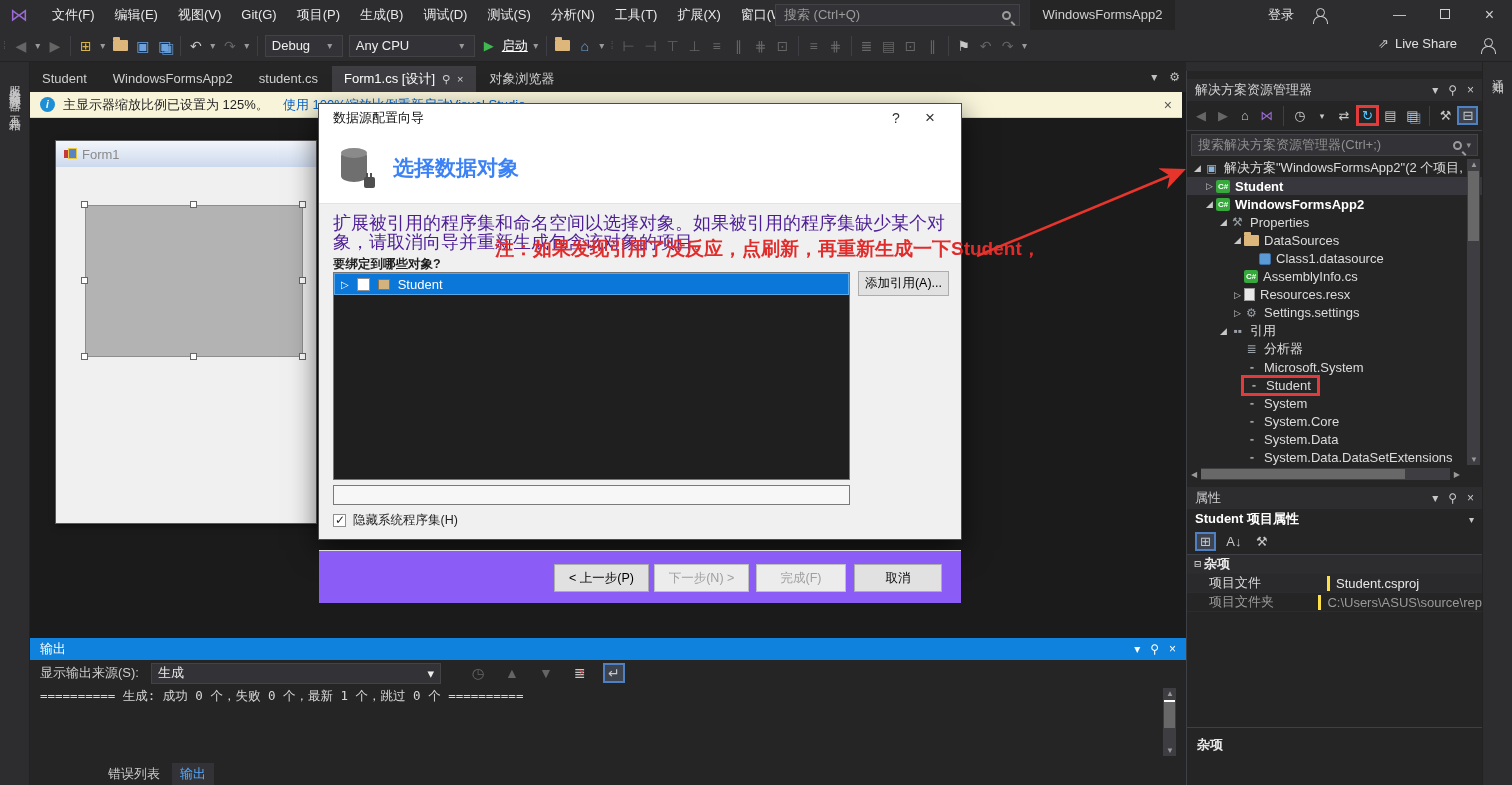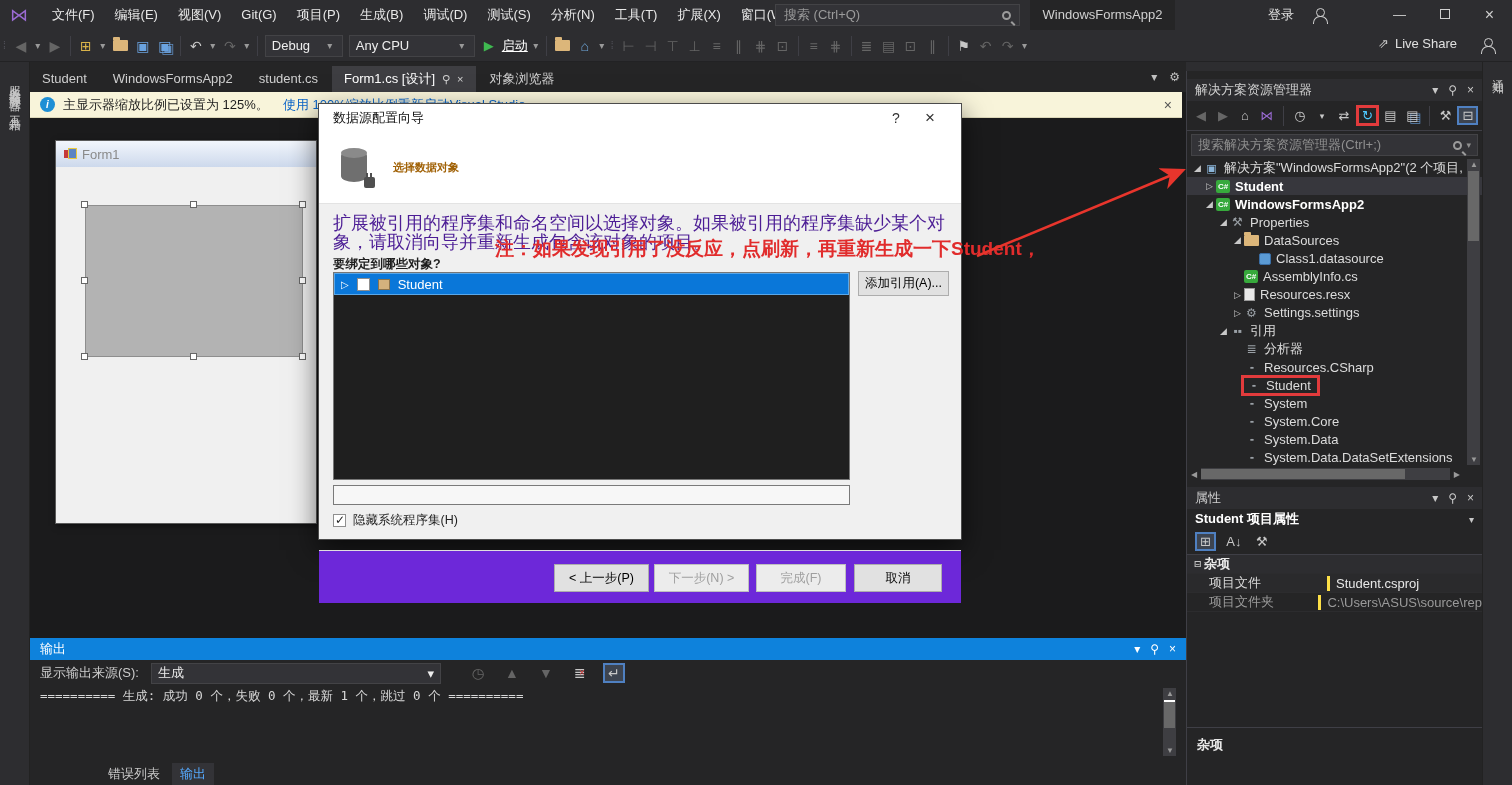--- a/index.html
+++ b/index.html
@@ -82,35 +82,35 @@
   #dlg-title { height:28px; background:#ffffff; display:flex; align-items:center; padding:0 14px; font-size:13px; color:#111; }
   #dlg-title .dbtn { margin-left:auto; width:34px; text-align:center; color:#333; font-size:14px; }
   #dlg-title .dbtn + .dbtn { margin-left:0; }
   #dlg-head { height:72px; background:#ffffff; display:flex; align-items:center; border-bottom:1px solid #e3e3e3; }
   .dbplug { position:relative; width:34px; height:40px; margin:0 18px 0 22px; }
   .dbplug .cyl { position:absolute; left:0; top:2px; width:26px; height:32px; background:#6f6f6f; border-radius:13px/6px; }
   .dbplug .cyl::before { content:""; position:absolute; left:0; top:-2px; width:26px; height:10px; background:#8a8a8a; border-radius:50%; }
   .dbplug .plug { position:absolute; right:0; bottom:0; width:11px; height:11px; background:#4f4f4f; border-radius:2px; }
   .dbplug .plug::before { content:""; position:absolute; left:2px; top:-4px; width:2px; height:4px; background:#4f4f4f; }
   .dbplug .plug::after { content:""; position:absolute; left:6px; top:-4px; width:2px; height:4px; background:#4f4f4f; }
-  #dlg-headtext { font-size:11px; font-weight:bold; color:#a16207; }
+  #dlg-headtext { font-size:21px; font-weight:bold; color:#3b82f6; }
   #dlg-body { position:relative; height:399px; }
   #dlg-instr { position:absolute; left:14px; top:10px; width:614px; line-height:19px; font-size:18px; color:#4c1d95; }
   #dlg-note { position:absolute; left:176px; top:32px; width:462px; color:#e12c2c; font-size:19px; font-weight:bold; white-space:nowrap; }
   #dlg-q { position:absolute; left:14px; top:52px; font-weight:bold; font-size:12.5px; }
   #dlg-list { position:absolute; left:14px; top:68px; width:517px; height:208px; background:#1f1f1f; border:1px solid #767676; }
   #dlg-selrow { height:22px; background:#0a77d9; display:flex; align-items:center; color:#fff; gap:8px; padding-left:6px; border:1px solid #5aa7e8; }
   .cb { display:inline-block; width:13px; height:13px; background:#fff; border:1px solid #8f8f8f; position:relative; }
   .classic { display:inline-block; width:12px; height:11px; background:#d4b27d; border:1px solid #8a734d; }
   #dlg-addref { position:absolute; left:539px; top:67px; width:91px; height:25px; background:#e1e1e1;
     border:1px solid #adadad; font-size:12.5px; text-align:center; line-height:23px; color:#000; }
   #dlg-input { position:absolute; left:14px; top:281px; width:517px; height:20px; background:#f7f7f7; border:1px solid #7a7a7a; }
   #dlg-check { position:absolute; left:14px; top:308px; display:flex; align-items:center; gap:7px; font-size:12.5px; }
   .cb.checked::after { content:"✓"; position:absolute; left:1px; top:-2px; color:#222; font-size:12px; font-weight:bold; }
-  #dlg-btnbar { position:absolute; left:0; top:346px; width:642px; height:53px; border-top:1px solid #dfdfdf; background:#6d28d9; }
+  #dlg-btnbar { position:absolute; left:0; top:346px; width:642px; height:53px; border-top:1px solid #dfdfdf; background:#8b5cf6; }
   .dlgbtn { position:absolute; top:13px; height:28px; background:#e1e1e1; border:1px solid #adadad;
     text-align:center; line-height:26px; font-size:12.5px; color:#000; }
   .dlgbtn.disabled { background:#ececec; border-color:#bfbfbf; color:#9f9f9f; }
 
   
   #rightpanel { position:absolute; left:1186px; top:71px; width:296px; height:723px; background:#252526; border-left:1px solid #3f3f46; }
   .ptitle { height:22px; display:flex; align-items:center; padding:0 8px; color:#d0d0d0; background:#2d2d30; }
   .ptitle .pticons { margin-left:auto; display:flex; gap:10px; color:#c8c8c8; font-size:12px; }
   #se-toolbar { height:30px; display:flex; align-items:center; padding:0 4px; gap:2px; border-bottom:1px solid #3f3f46; }
   .sei { min-width:20px; text-align:center; color:#c8c8c8; font-size:13px; }
@@ -428,21 +428,21 @@
         <span class="tw">◢</span>
         <span class="ic g-ic">▪▪</span>
         <span>引用</span>
       </div>
       <div class="trow" style="padding-left:57px;">
         <span class="ic g-ic">≣</span>
         <span>分析器</span>
       </div>
       <div class="trow" style="padding-left:57px;">
         <span class="ic ref-ic">▪▪</span>
-        <span>Resources.CSharp</span>
+        <span>Microsoft.System</span>
       </div>
       <div class="trow" style="padding-left:54px;">
         <span class="redbox2">
           <span class="ic ref-ic">▪▪</span>
           <span>Student</span>
         </span>
       </div>
       <div class="trow" style="padding-left:57px;">
         <span class="ic ref-ic">▪▪</span>
         <span>System</span>

